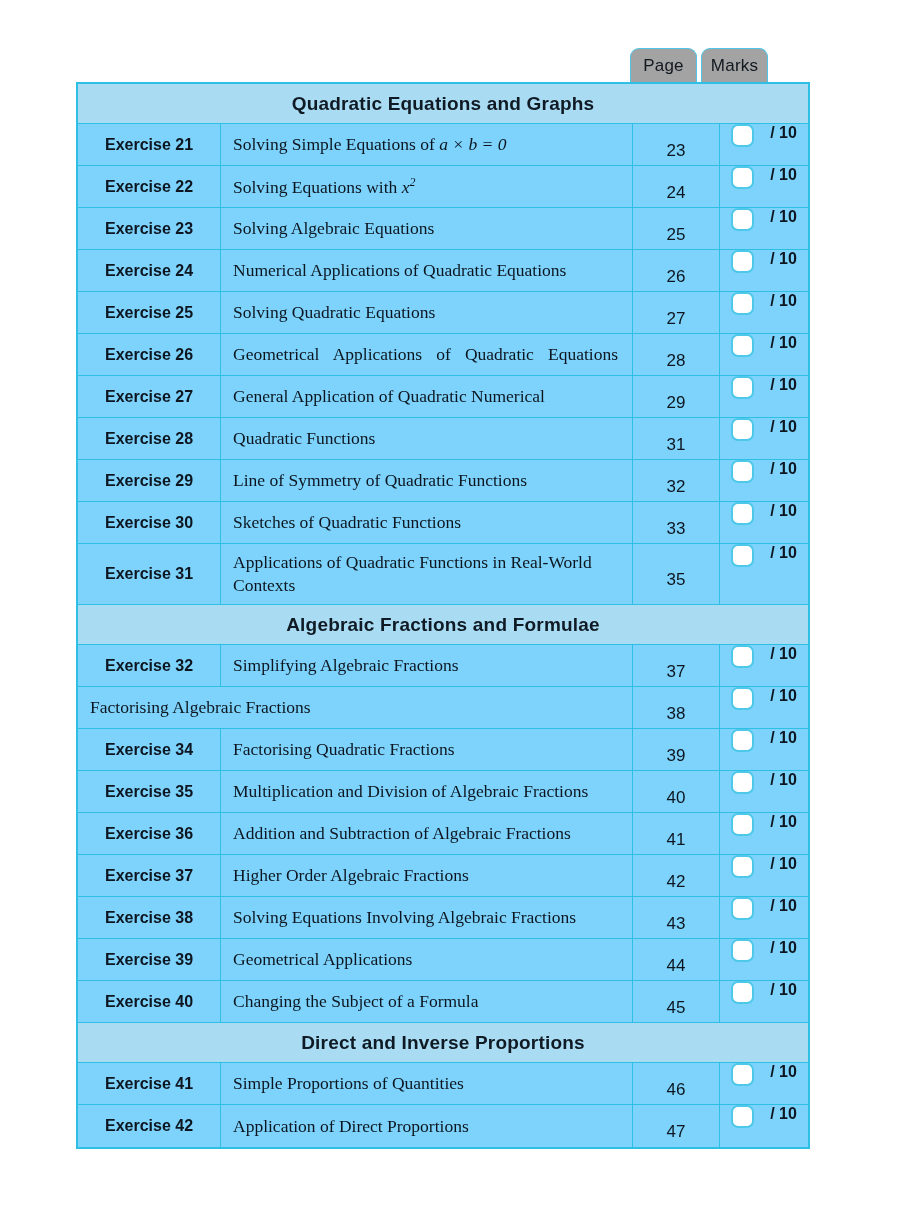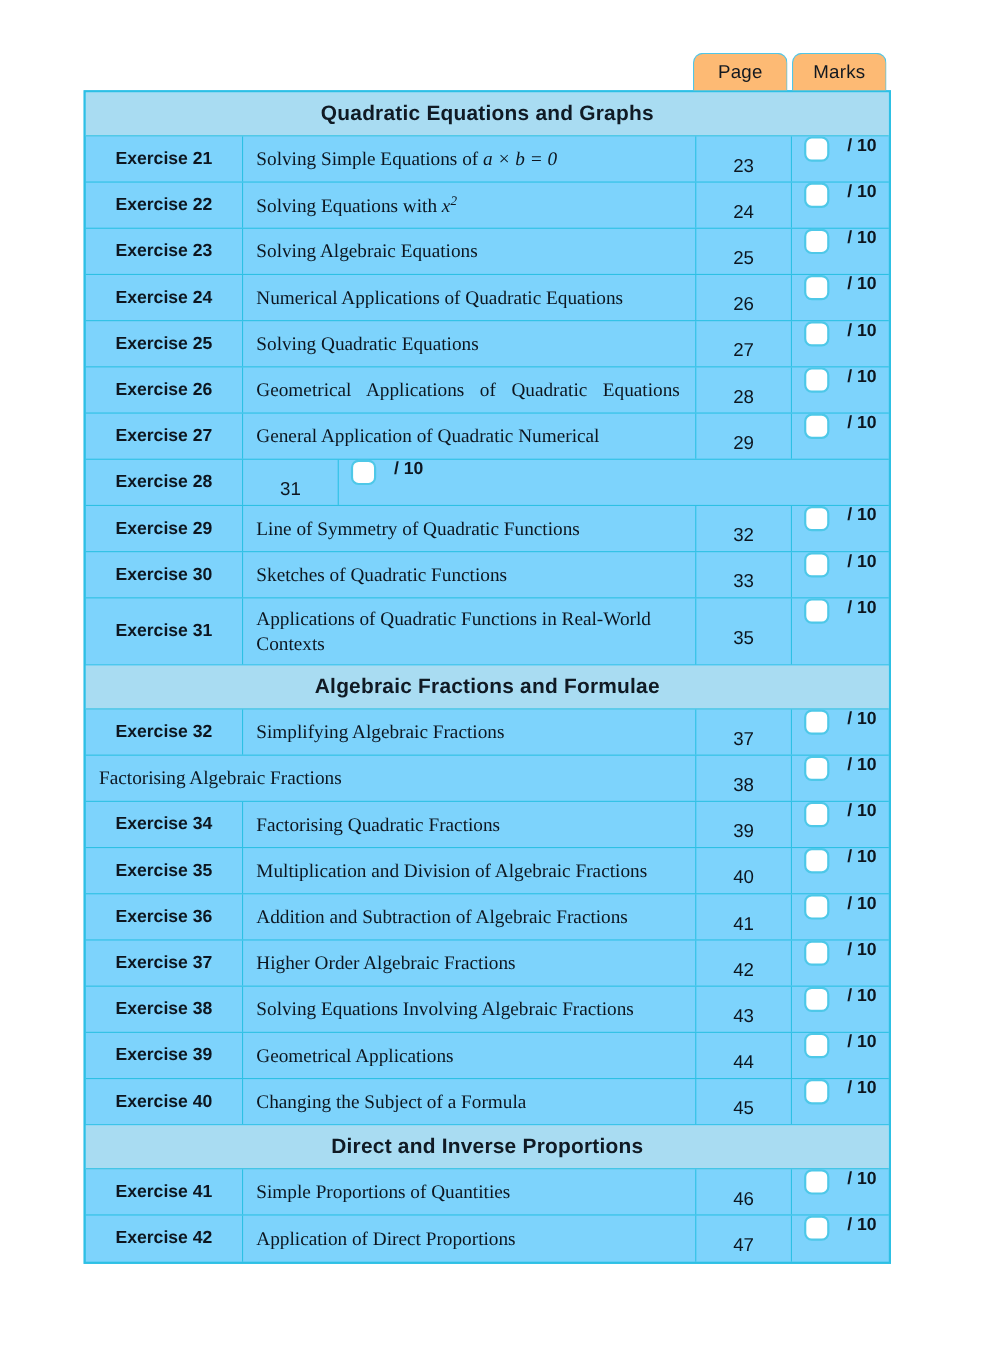--- a/index.html
+++ b/index.html
@@ -25,23 +25,23 @@
   
   .tabs {
     position: absolute;
     left: 630px;
     top: 48px;
     display: flex;
     gap: 4px;
     z-index: 5;
   }
   .tab {
-    width: 86px;
+    width: 67px;
     height: 34px;
-    background: #fdba74;
+    background: #a3a3a3;
     border: 1.5px solid #4fc6e8;
     border-bottom: none;
     border-radius: 9px 9px 0 0;
     display: flex;
     align-items: center;
     justify-content: center;
     font-size: 17px;
     color: #111820;
     letter-spacing: .2px;
     box-sizing: border-box;
@@ -289,20 +289,23 @@
         </div>
         <div class="c-marks">
           <div class="checkbox"></div>
           <span class="marks-denom">/ 10</span>
         </div>
       </div>
       <div class="row ex-row">
         <div class="c-ex">
           <span class="c-ex-label">Exercise 28</span>
         </div>
+        <div class="c-desc">
+          <span class="c-desc-text">Quadratic Functions</span>
+        </div>
         <div class="c-page">
           <span class="c-page-text">31</span>
         </div>
         <div class="c-marks">
           <div class="checkbox"></div>
           <span class="marks-denom">/ 10</span>
         </div>
       </div>
       <div class="row ex-row">
         <div class="c-ex">

